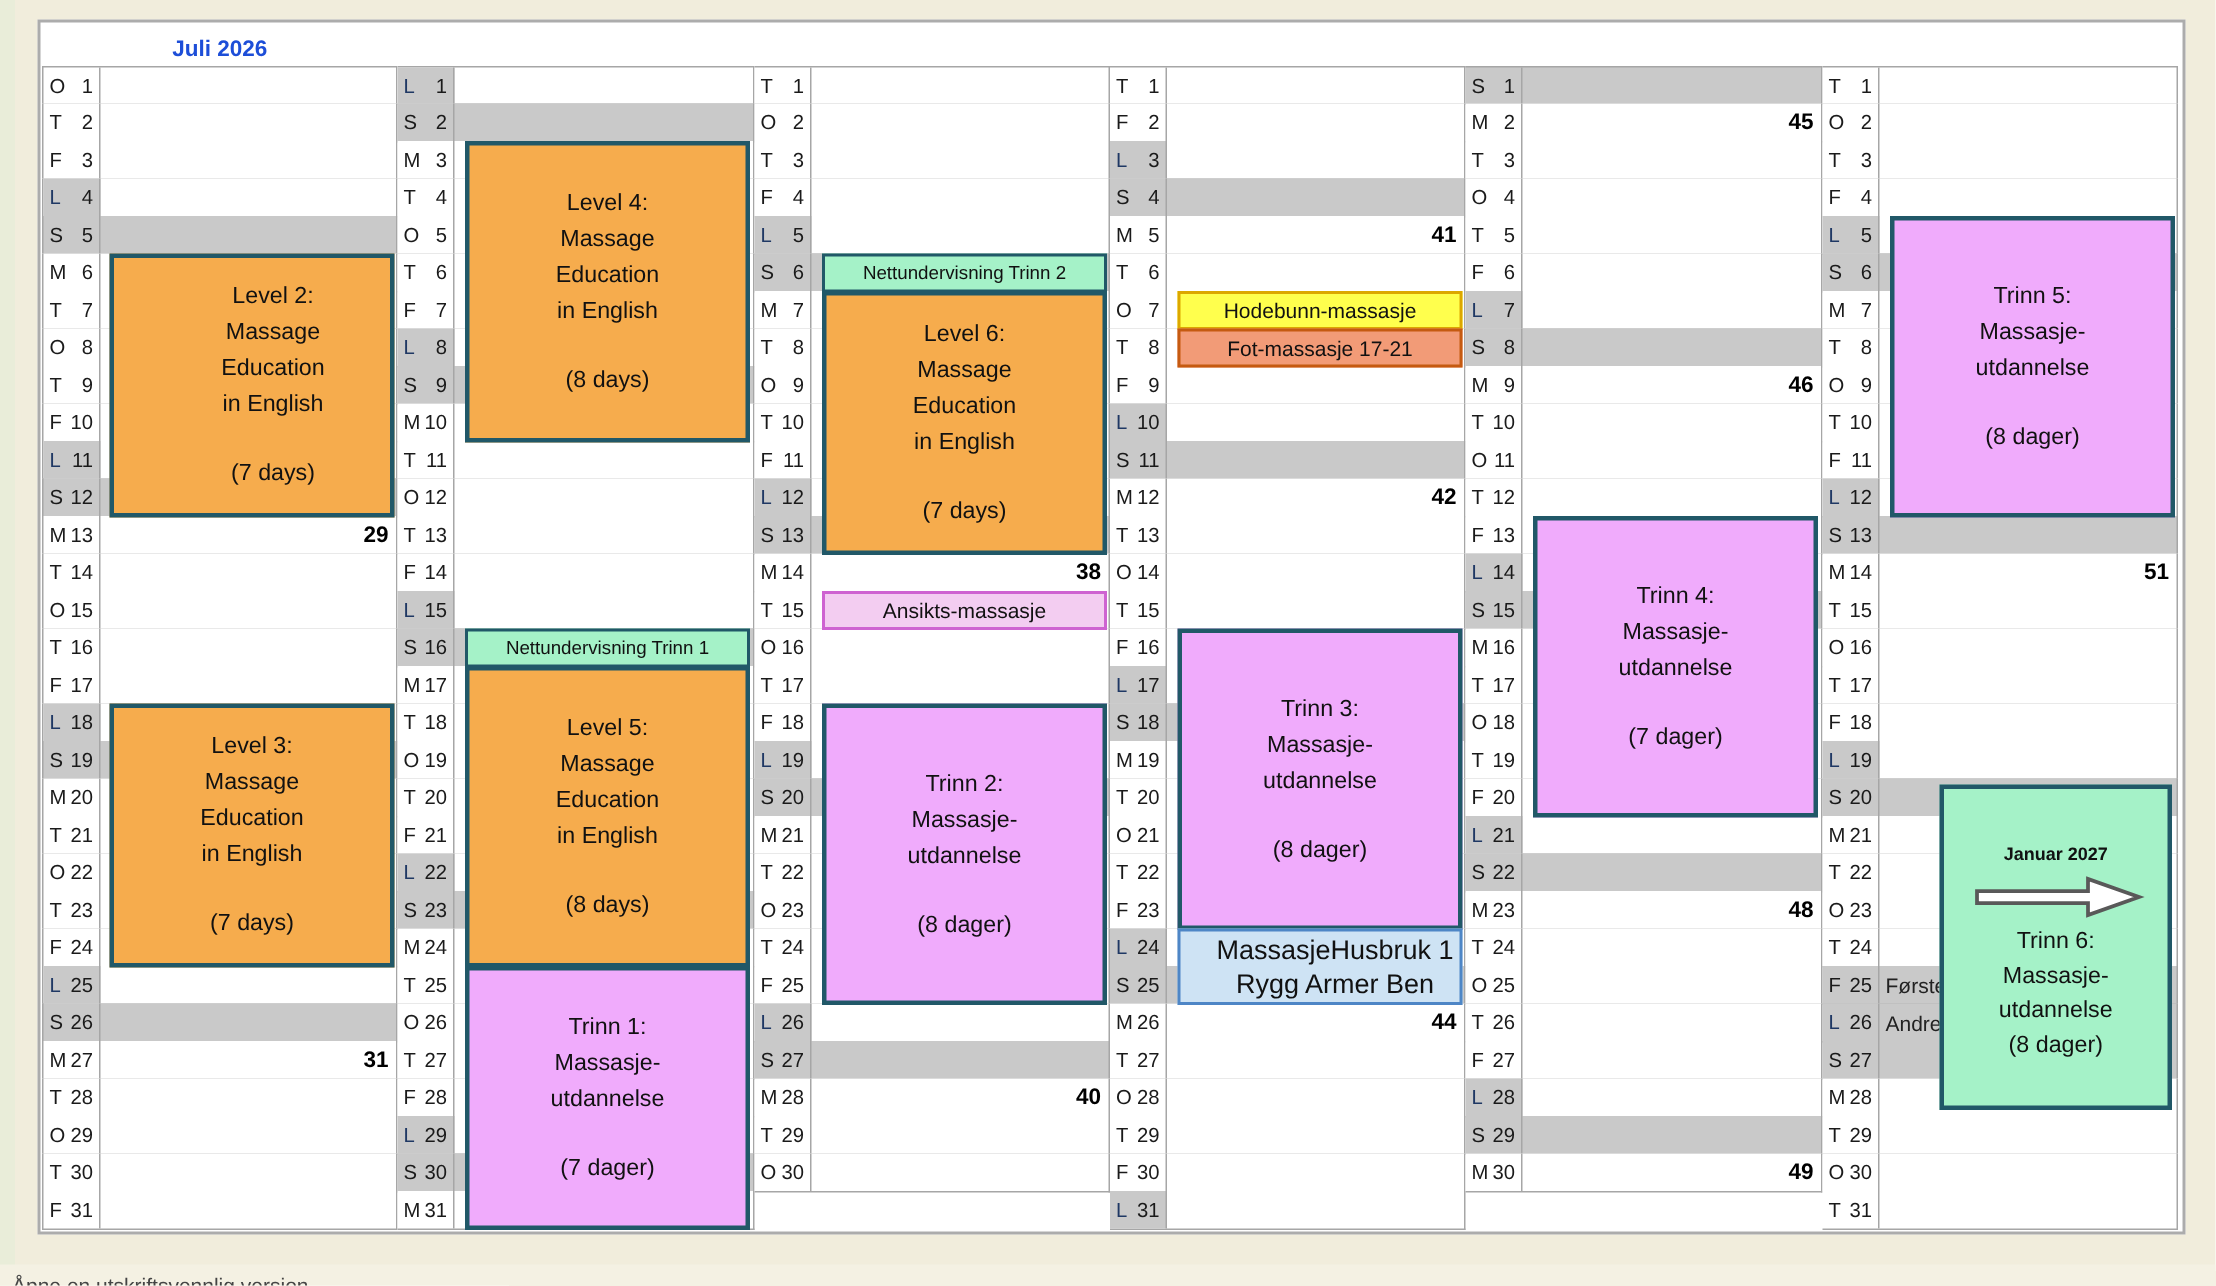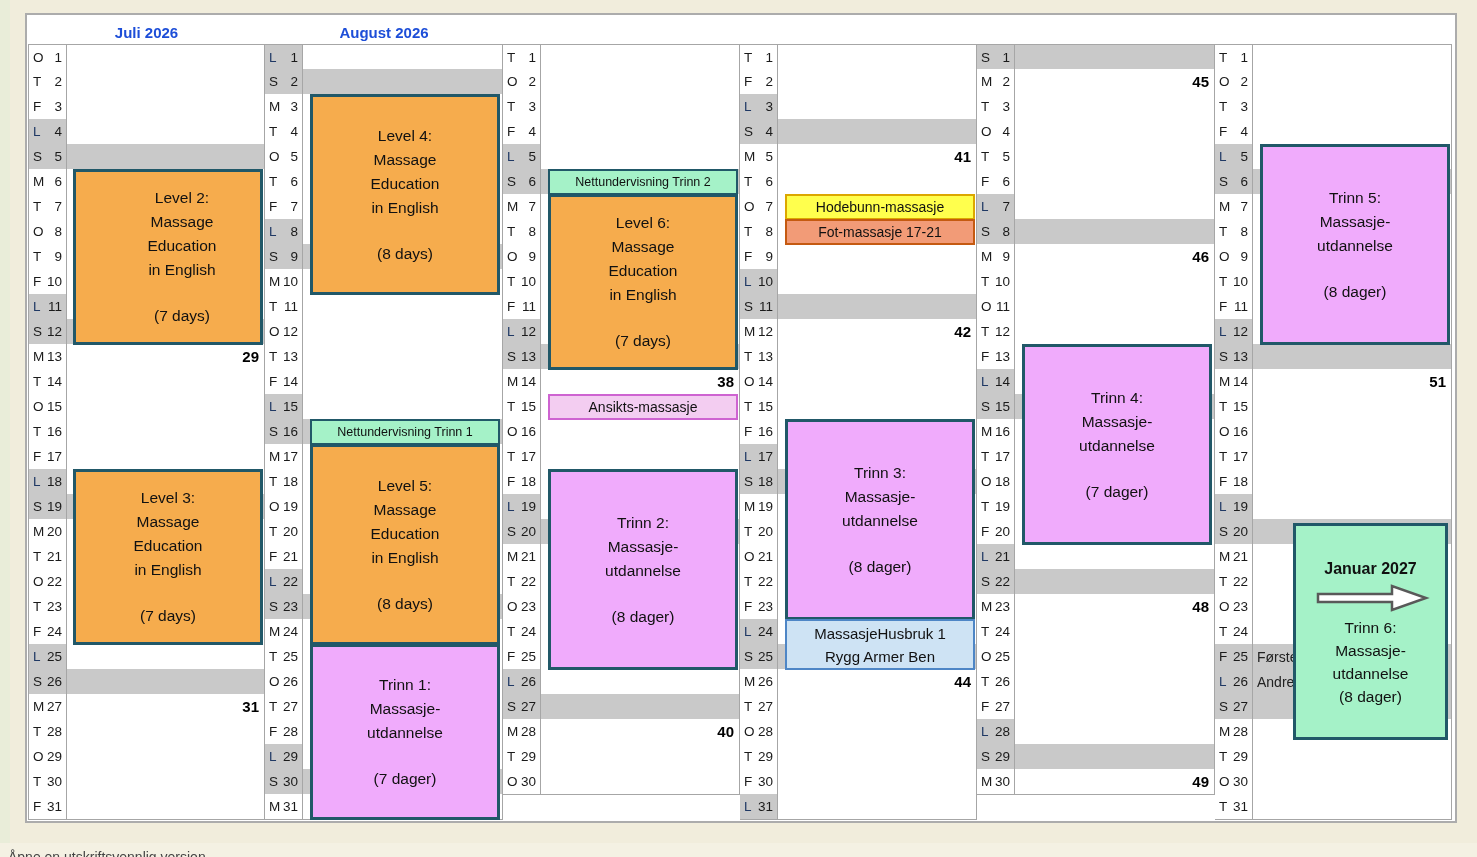--- a/index.html
+++ b/index.html
@@ -52,23 +52,23 @@
   .event .ln{width:100%;}
   .ev-orange{background:#F6AC4D;border:3px solid #215868;}
   .ev-mint{background:#f0abfc;border:3px solid #215868;}
   .ev-orange .ln,.ev-mint .ln{font-size:15.5px;line-height:24px;}
   .ev-orange .ln.blank,.ev-mint .ln.blank{height:22px;}
   .ev-mint-bar{background:#A5F2C8;border:2px solid #215868;font-size:12.5px;}
   .ev-yellow-bar{background:#FFFF4D;border:2px solid #DCA700;font-size:14px;}
   .ev-salmon-bar{background:#F29B77;border:2px solid #C55A11;font-size:14px;}
   .ev-pink-bar{background:#F3CDF1;border:2px solid #CE63D1;font-size:14px;}
   .ev-blue-bar{background:#CEE3F4;border:2px solid #4E86C6;}
-  .ev-blue-bar .ln{font-size:15px;line-height:23px;}
+  .ev-blue-bar .ln{font-size:18px;line-height:23px;padding-left:20px;}
   .ev-jan{background:#A5F2C8;border:3px solid #215868;z-index:6;}
-  .ev-jan .jan-title{font-weight:bold;font-size:16px;line-height:26px;}
+  .ev-jan .jan-title{font-weight:bold;font-size:12px;line-height:26px;}
   .ev-jan .ln{font-size:15.5px;line-height:23px;}
   .arrow-wrap{margin:1px auto 3px auto;line-height:0;}
   #bottom-link{
     position:absolute;left:8px;top:849px;font-size:14px;color:#444;white-space:nowrap;
   }
 </style>
 </head>
 <body>
 
 <div id="left-strip"></div>
@@ -289,21 +289,20 @@
       </div>
       <div class="row-content"></div>
     </div>
     <div class="day-row col-first" style="left: 1px; top: 779px; width: 237px;">
       <div class="day-cell">
         <span class="day-letter">F</span>
         <span class="day-number">31</span>
       </div>
       <div class="row-content"></div>
     </div>
-    <div class="month-title" style="left: 238px; width: 238px;">August 2026</div>
     <div class="day-row first" style="left: 238px; top: 29px; width: 238px;">
       <div class="day-cell gray">
         <span class="day-letter sat">L</span>
         <span class="day-number">1</span>
       </div>
       <div class="row-content"></div>
     </div>
     <div class="day-row gray" style="left: 238px; top: 54px; width: 238px;">
       <div class="day-cell">
         <span class="day-letter">S</span>

